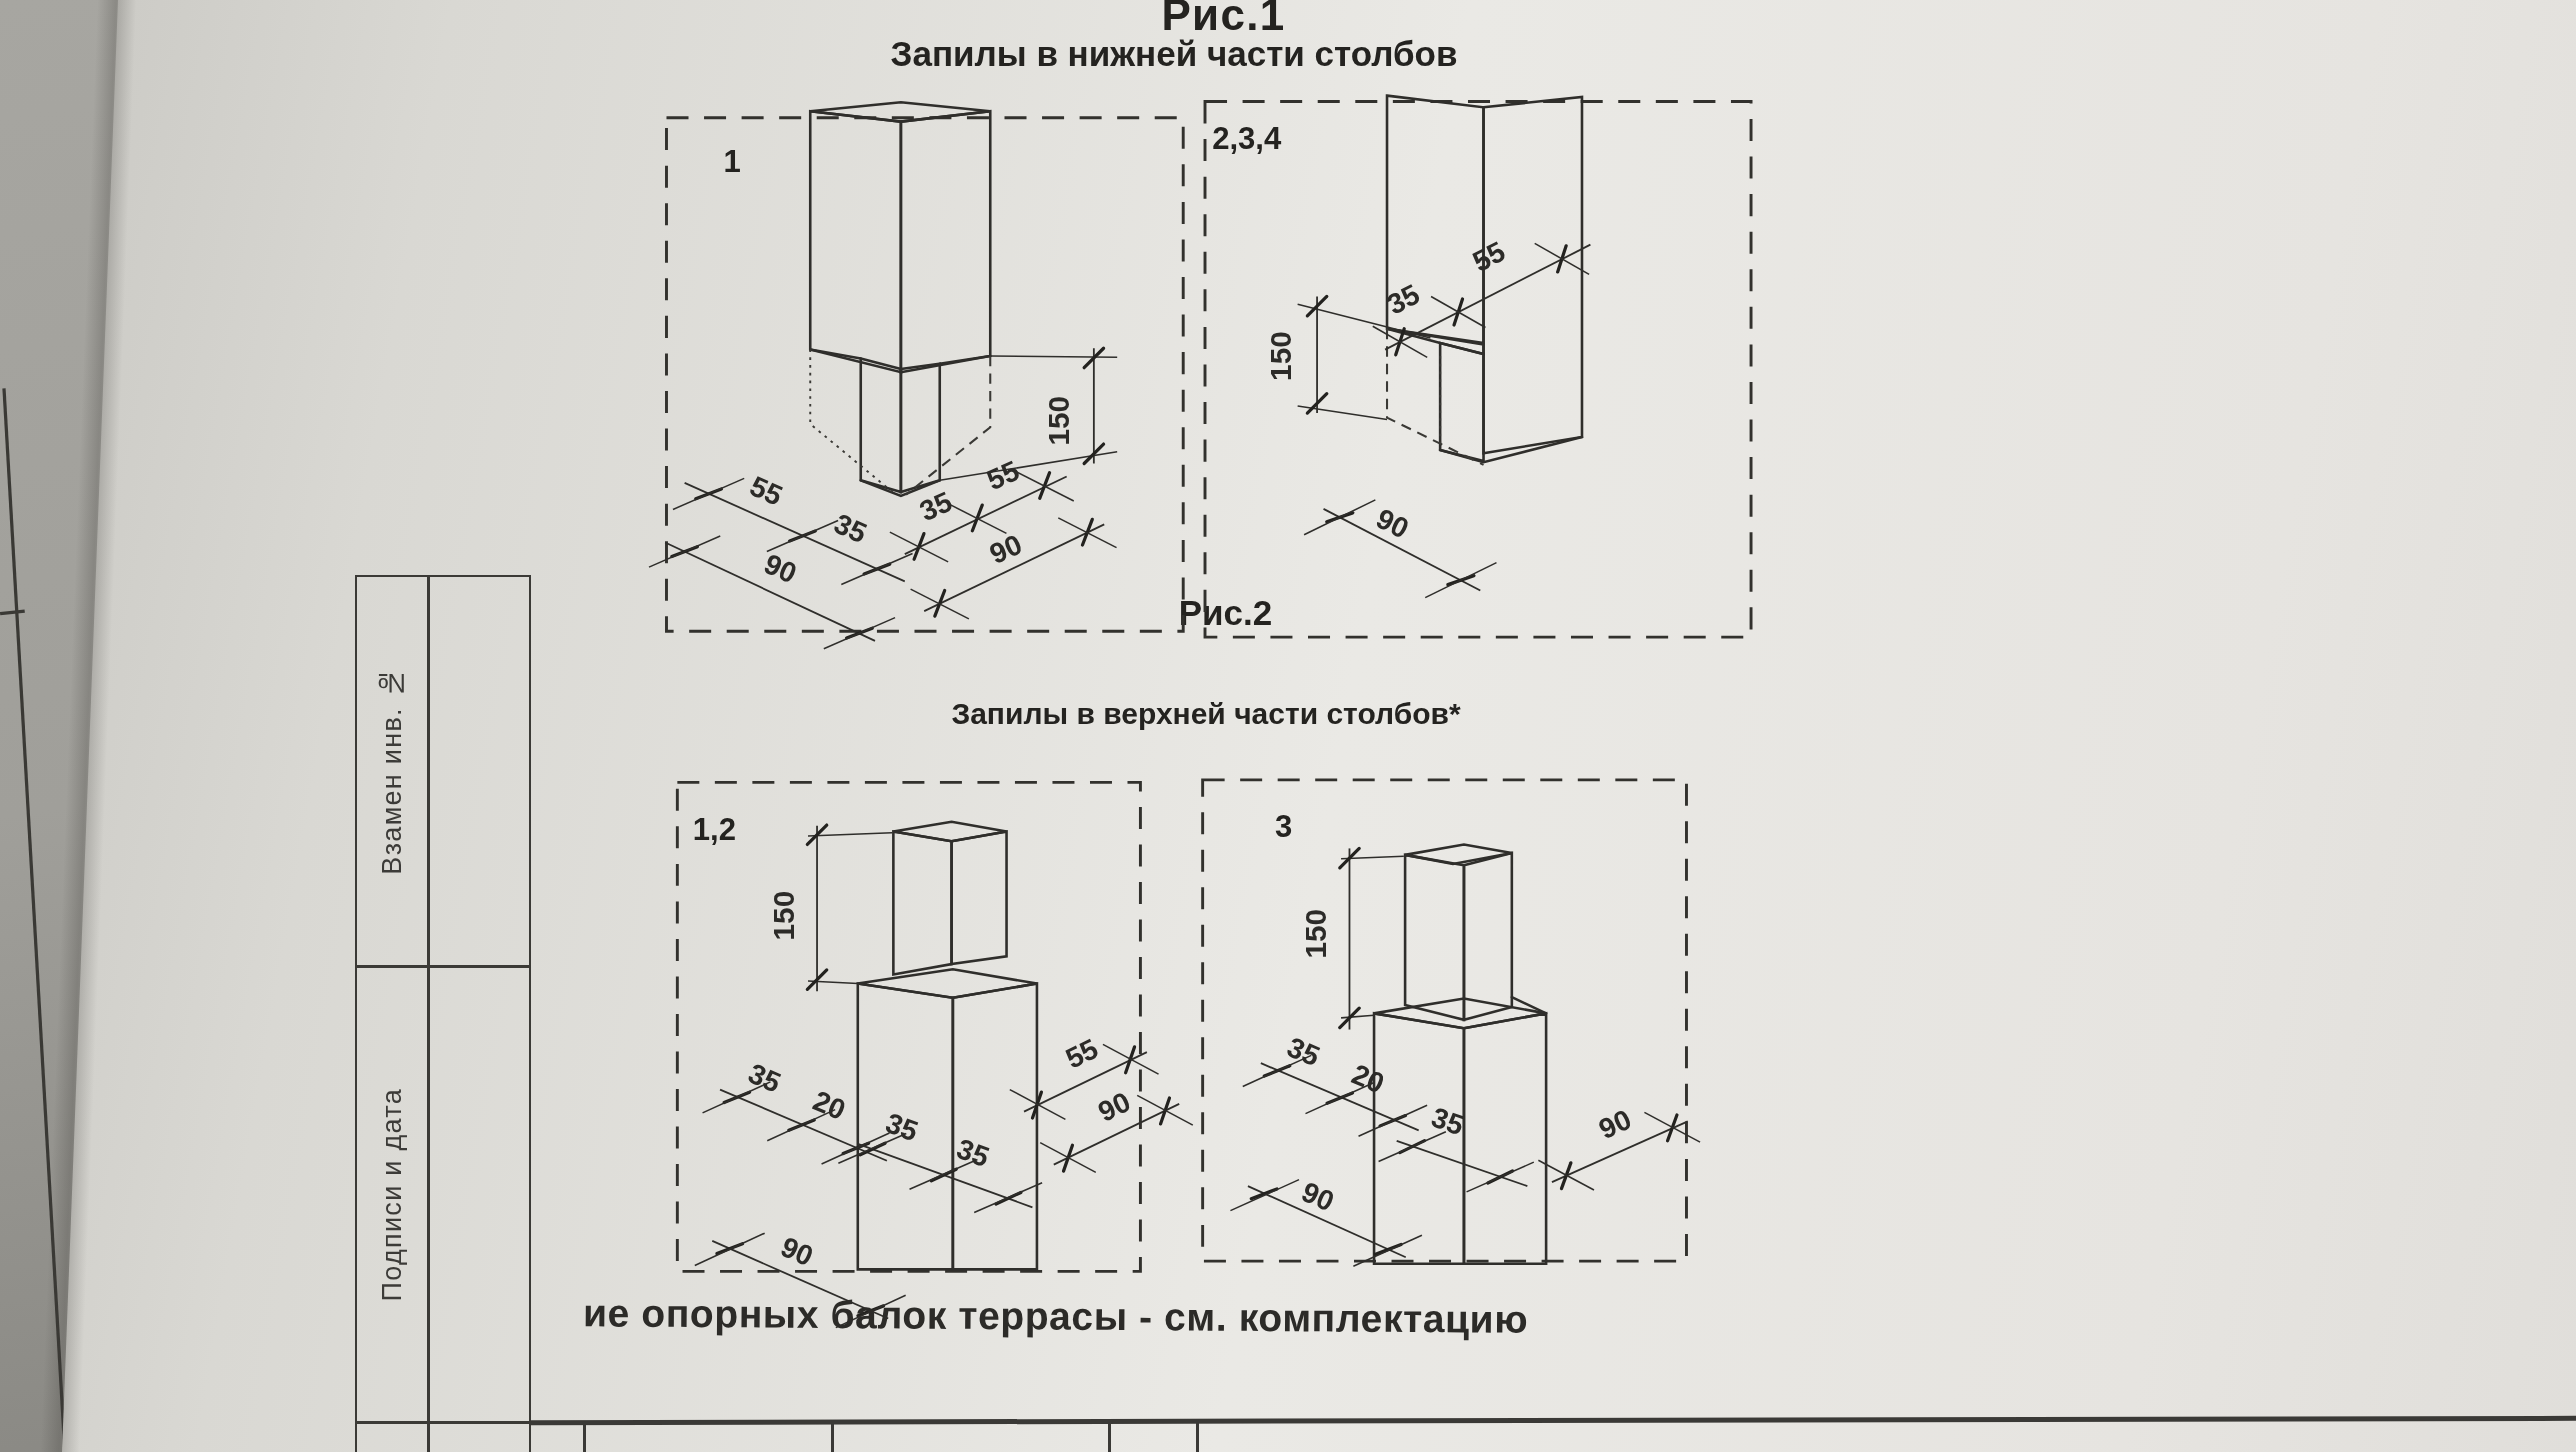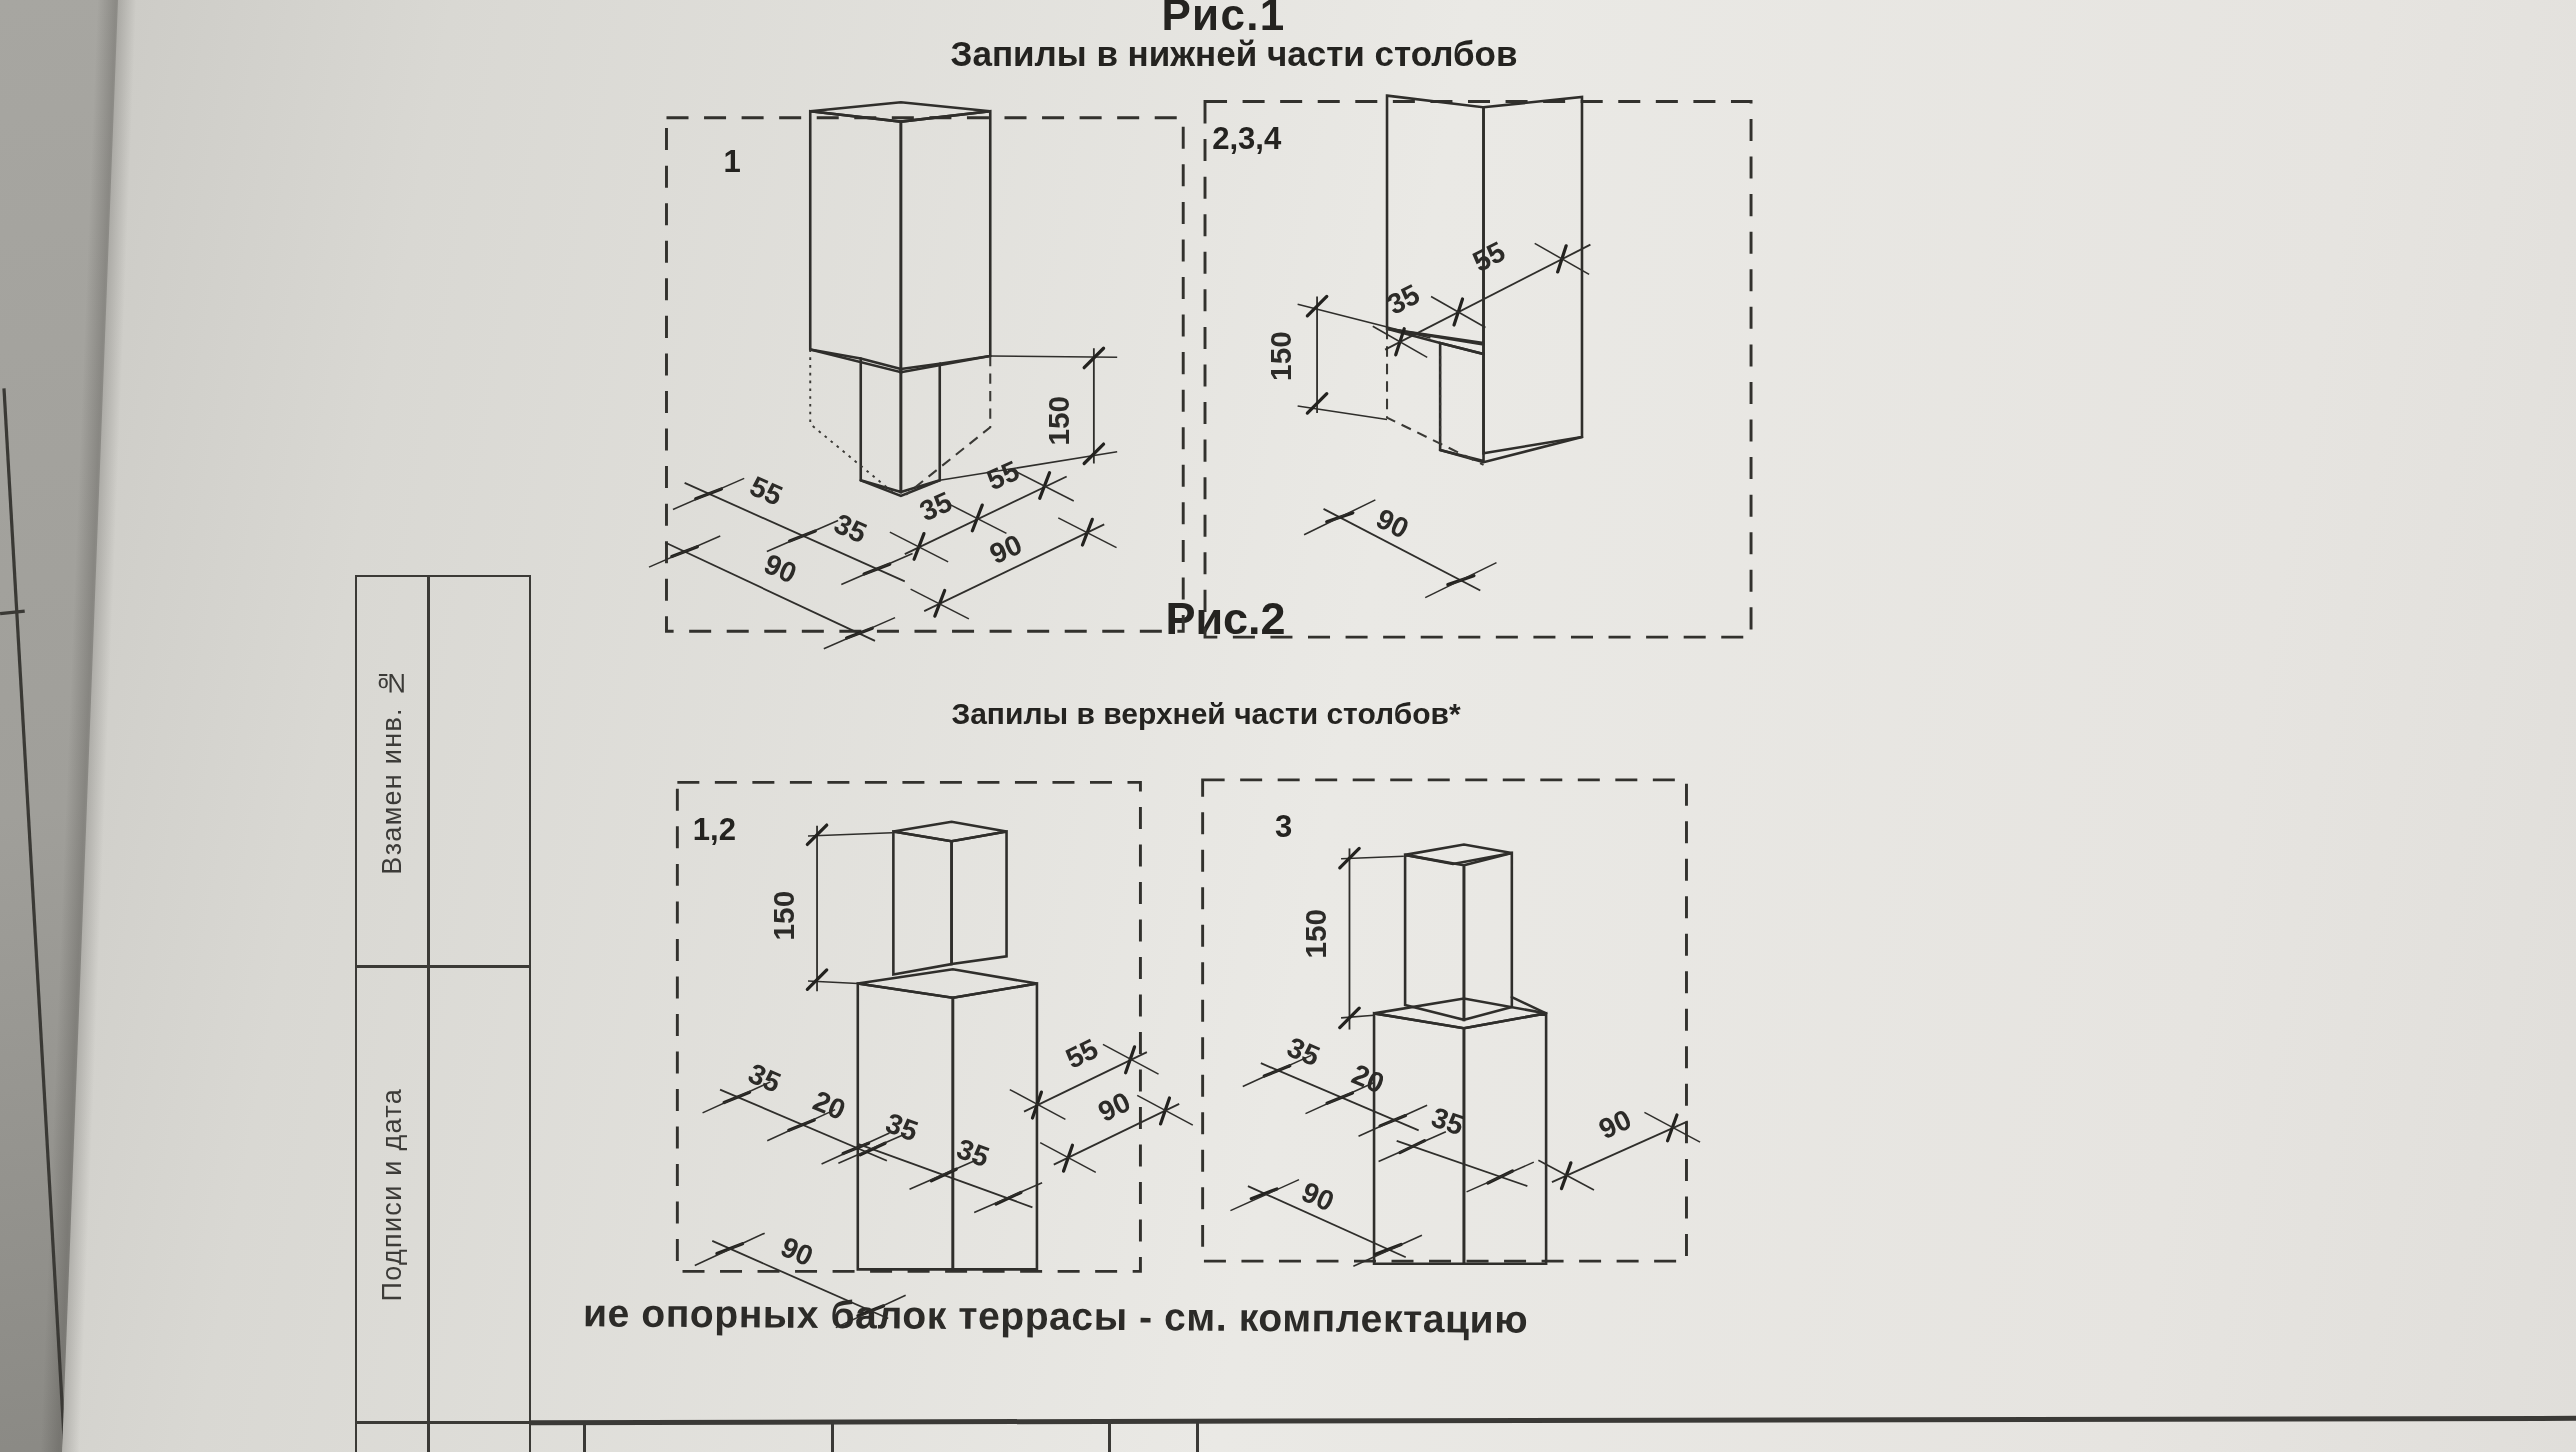--- a/index.html
+++ b/index.html
@@ -16,22 +16,22 @@
   .edgeShadow{
     position:absolute;left:98px;top:-13px;width:41px;height:1489px;
     transform-origin:21px 0;transform:rotate(2.25deg);
     background:linear-gradient(90deg,rgba(60,58,54,0) 0%,rgba(60,58,54,.26) 45%,rgba(255,255,255,0) 95%);
     pointer-events:none;
   }
   .title{
     position:absolute;color:#242320;font-weight:bold;text-align:center;white-space:nowrap;
   }
   .t-fig1{left:900px;top:-10.4px;width:647px;font-size:44px;letter-spacing:1.3px;}
-  .t-sub1{left:716px;top:34px;width:1036px;font-size:35px;}
-  .t-fig2{left:902px;top:593px;width:647px;font-size:45px;}
+  .t-sub1{left:656px;top:34px;width:1036px;font-size:35px;}
+  .t-fig2{left:902px;top:593px;width:647px;font-size:35px;}
   .t-sub2{left:688px;top:697px;width:1036px;font-size:30px;}
   .footnote{
     position:absolute;left:583px;top:1296px;width:1360px;
     color:#2c2b28;font-weight:bold;font-size:39px;white-space:nowrap;
     transform:rotate(0.4deg);letter-spacing:0.6px;
   }
   svg{position:absolute;overflow:visible;}
   svg text{font-family:"Liberation Sans", sans-serif;}
   .ink{stroke:#2f2e2b;stroke-width:4;fill:none;stroke-linecap:round;}
   .thin{stroke:#2f2e2b;stroke-width:2.4;fill:none;}

